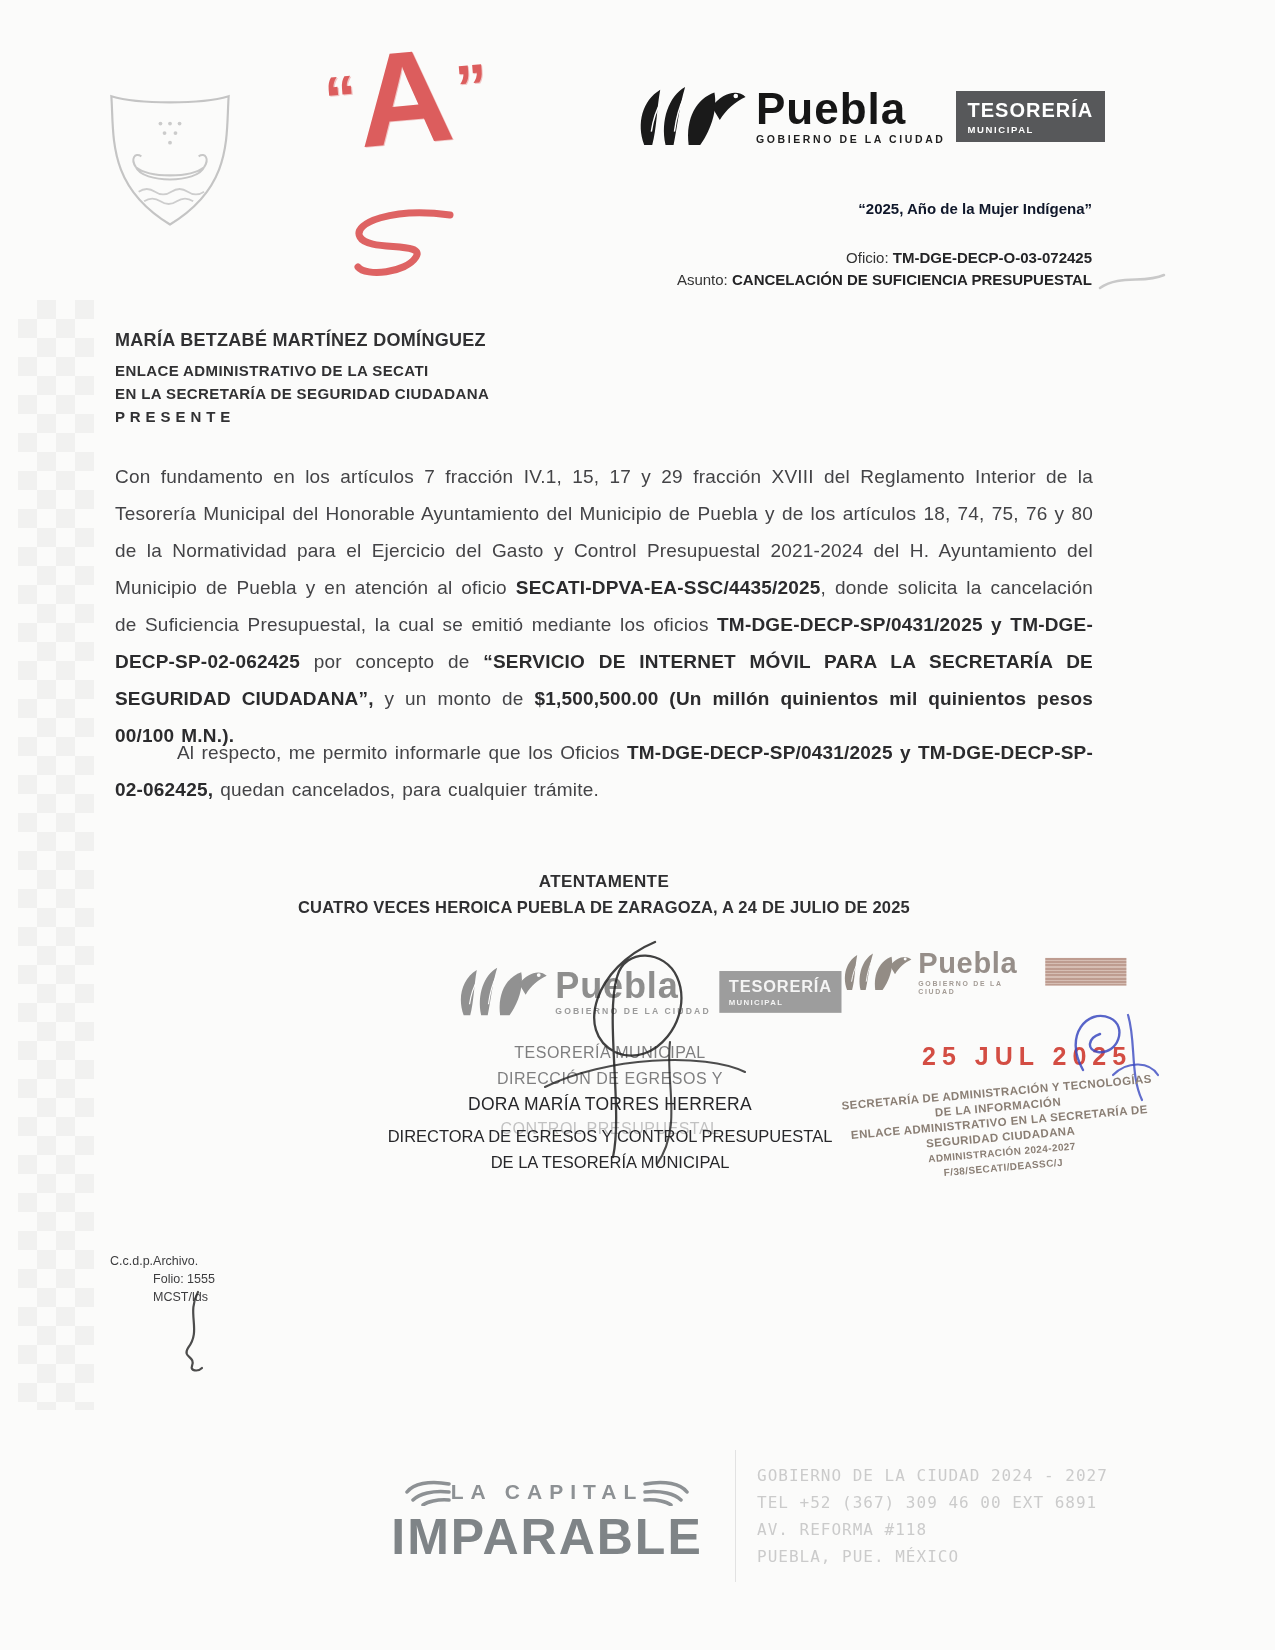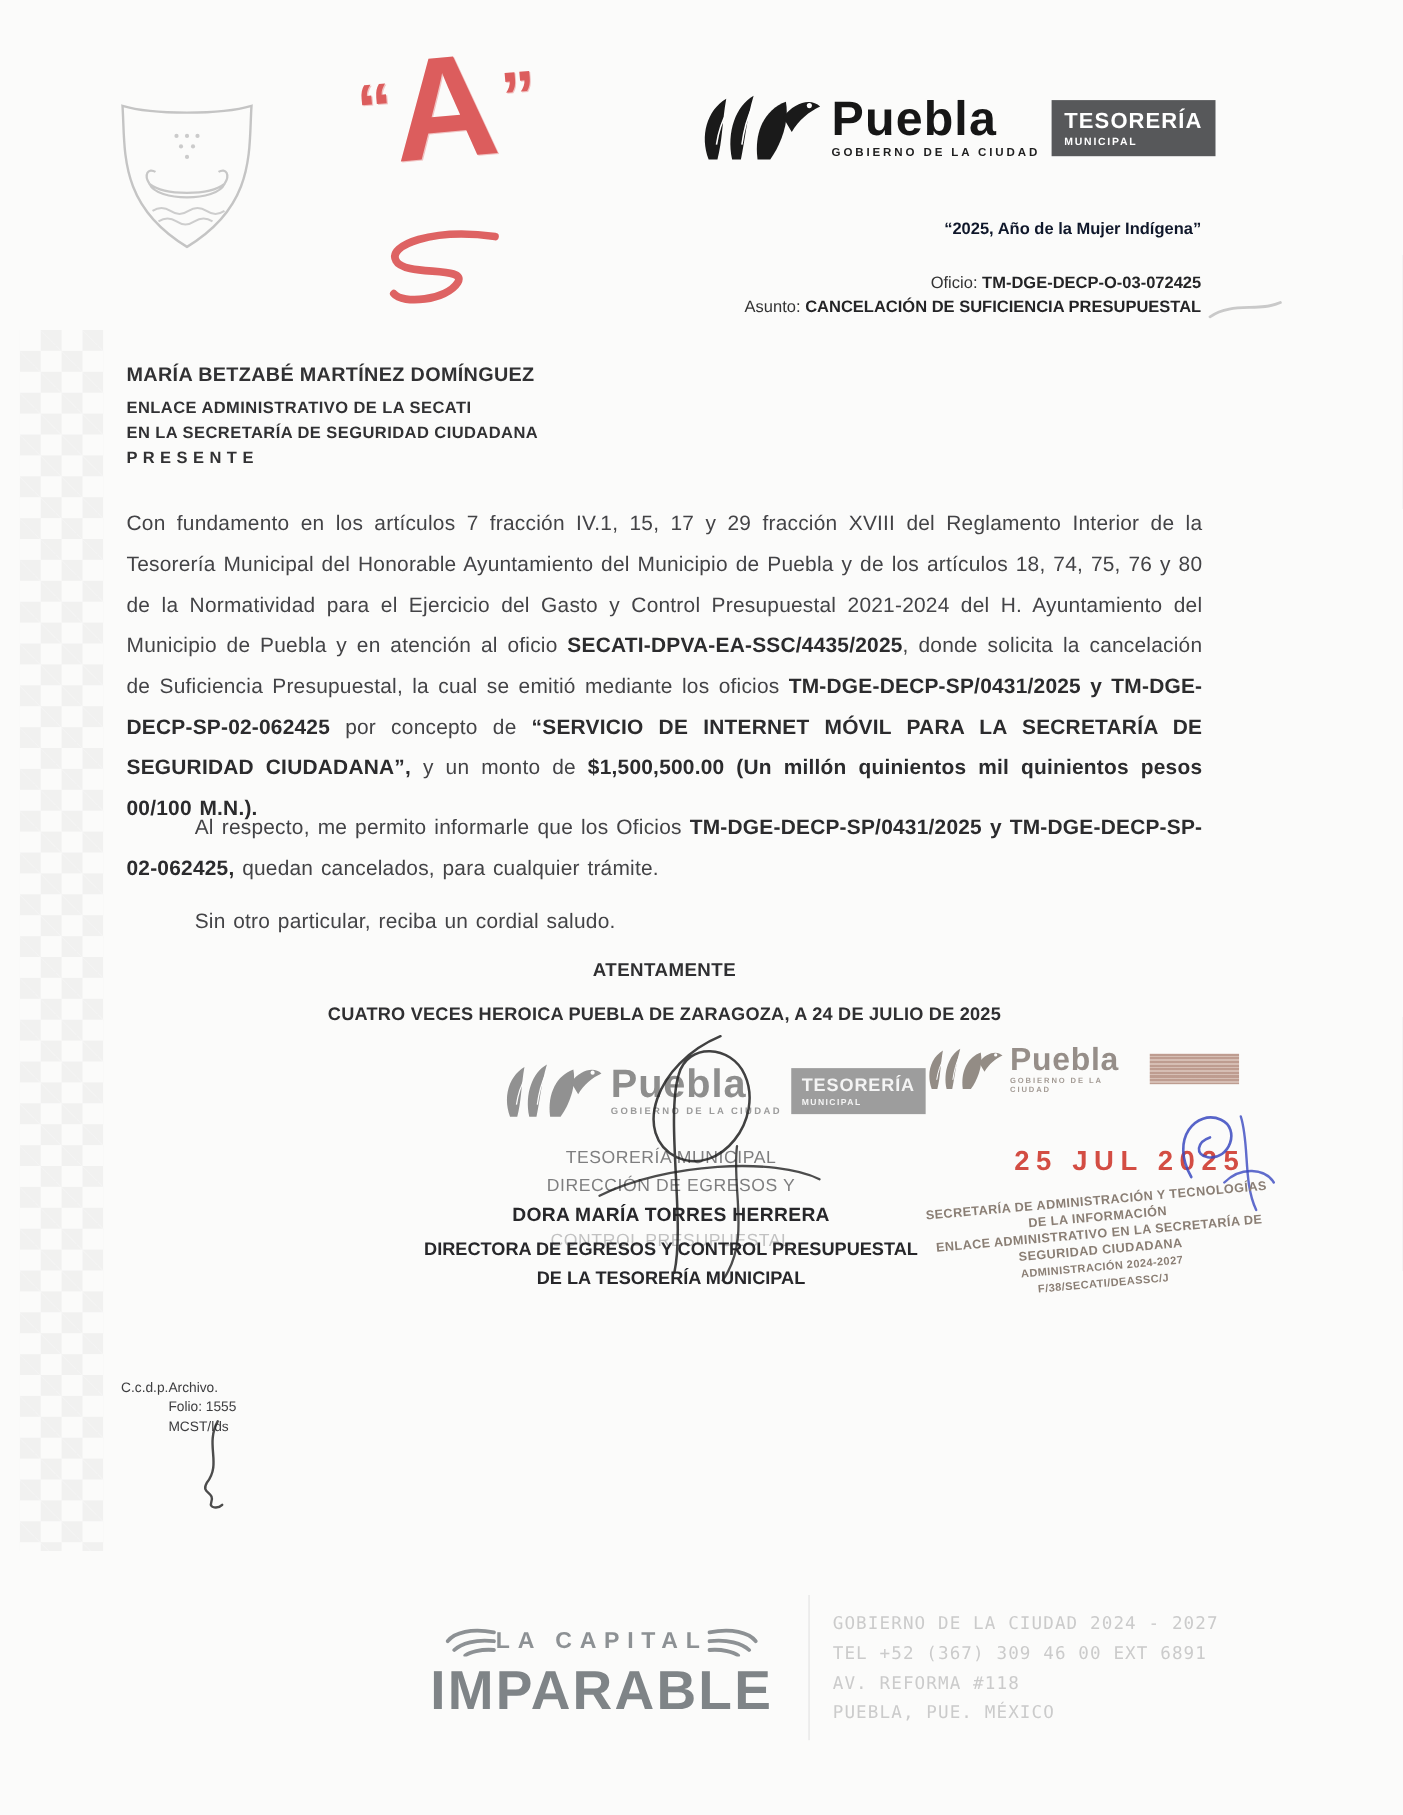--- a/index.html
+++ b/index.html
@@ -70,31 +70,31 @@
     font-size:19px; line-height:37px; text-align:justify;
     color:#434346; letter-spacing:.2px; word-spacing:1.5px;
   }
   .p1 { top:458px; }
   .p2 { top:734px; text-indent:62px; }
   .p3 { top:820px; text-indent:62px; }
   .b { font-weight:bold; color:#2b2b2d; }
 
   
   .closing { position:absolute; left:115px; top:872px; width:978px; text-align:center; font-weight:bold; color:#2f2f31; }
-  .closing .atent { font-size:17px; margin-bottom:21px; letter-spacing:.4px; }
+  .closing .atent { font-size:17px; margin-bottom:6px; letter-spacing:.4px; }
   .closing .date { font-size:16.5px; letter-spacing:.2px; }
 
   
   .sig-logo { position:absolute; left:452px; top:962px; transform:scale(.82); transform-origin:left top; opacity:.85; }
   .sig-scribble { position:absolute; left:505px; top:922px; width:260px; height:250px; }
   .stamp-line { position:absolute; width:420px; left:400px; text-align:center; font-size:16px; color:#4a4a4c; opacity:.7; letter-spacing:.5px; }
   .stamp-l1 { top:1044px; }
   .stamp-l2 { top:1070px; }
   .stamp-l3 { top:1120px; opacity:.32; }
-  .signer { position:absolute; left:330px; top:1094px; width:560px; text-align:center; font-weight:bold; color:#27272a; }
+  .signer { position:absolute; left:330px; top:1094px; width:560px; text-align:center; font-weight:normal; color:#27272a; }
   .signer .s-name { font-size:17.5px; margin-bottom:8px; letter-spacing:.3px; }
   .signer .s-title { font-size:16.5px; line-height:26px; }
 
   
   .recv-logo { position:absolute; left:838px; top:948px; transform:scale(.66); transform-origin:left top; opacity:.8; }
   .illegible-box {
     width:128px; height:42px; margin-left:10px;
     background:repeating-linear-gradient(180deg, #a1705f 0 3px, #c4a193 3px 5px);
     opacity:.85;
   }
@@ -197,21 +197,20 @@
 
   <div class="recipient">
     <div class="name">MARÍA BETZABÉ MARTÍNEZ DOMÍNGUEZ</div>
     <div class="line">ENLACE ADMINISTRATIVO DE LA SECATI</div>
     <div class="line">EN LA SECRETARÍA DE SEGURIDAD CIUDADANA</div>
     <div class="line">P R E S E N T E</div>
   </div>
 
   <p class="body-text p1"><span>Con fundamento en los artículos 7 fracción IV.1, 15, 17 y 29 fracción XVIII del Reglamento Interior de la Tesorería Municipal del Honorable Ayuntamiento del Municipio de Puebla y de los artículos 18, 74, 75, 76 y 80 de la Normatividad para el Ejercicio del Gasto y Control Presupuestal 2021-2024 del H. Ayuntamiento del Municipio de Puebla y en atención al oficio </span><span class="b">SECATI-DPVA-EA-SSC/4435/2025</span><span>, donde solicita la cancelación de Suficiencia Presupuestal, la cual se emitió mediante los oficios </span><span class="b">TM-DGE-DECP-SP/0431/2025 y TM-DGE-DECP-SP-02-062425</span><span> por concepto de </span><span class="b">“SERVICIO DE INTERNET MÓVIL PARA LA SECRETARÍA DE SEGURIDAD CIUDADANA”,</span><span> y un monto de </span><span class="b">$1,500,500.00 (Un millón quinientos mil quinientos pesos 00/100 M.N.).</span></p>
   <p class="body-text p2"><span>Al respecto, me permito informarle que los Oficios </span><span class="b">TM-DGE-DECP-SP/0431/2025 y TM-DGE-DECP-SP-02-062425,</span><span> quedan cancelados, para cualquier trámite.</span></p>
-  <p class="body-text p3">Sin otro particular, reciba un cordial saludo.</p>
 
   <div class="closing">
     <div class="atent">ATENTAMENTE</div>
     <div class="date">CUATRO VECES HEROICA PUEBLA DE ZARAGOZA, A 24 DE JULIO DE 2025</div>
   </div>
 
   <div class="brand gray sig-logo">
     <svg class="brand-icon" viewBox="0 0 135 75">
         <use href="#bird-icon"></use>
       </svg>

